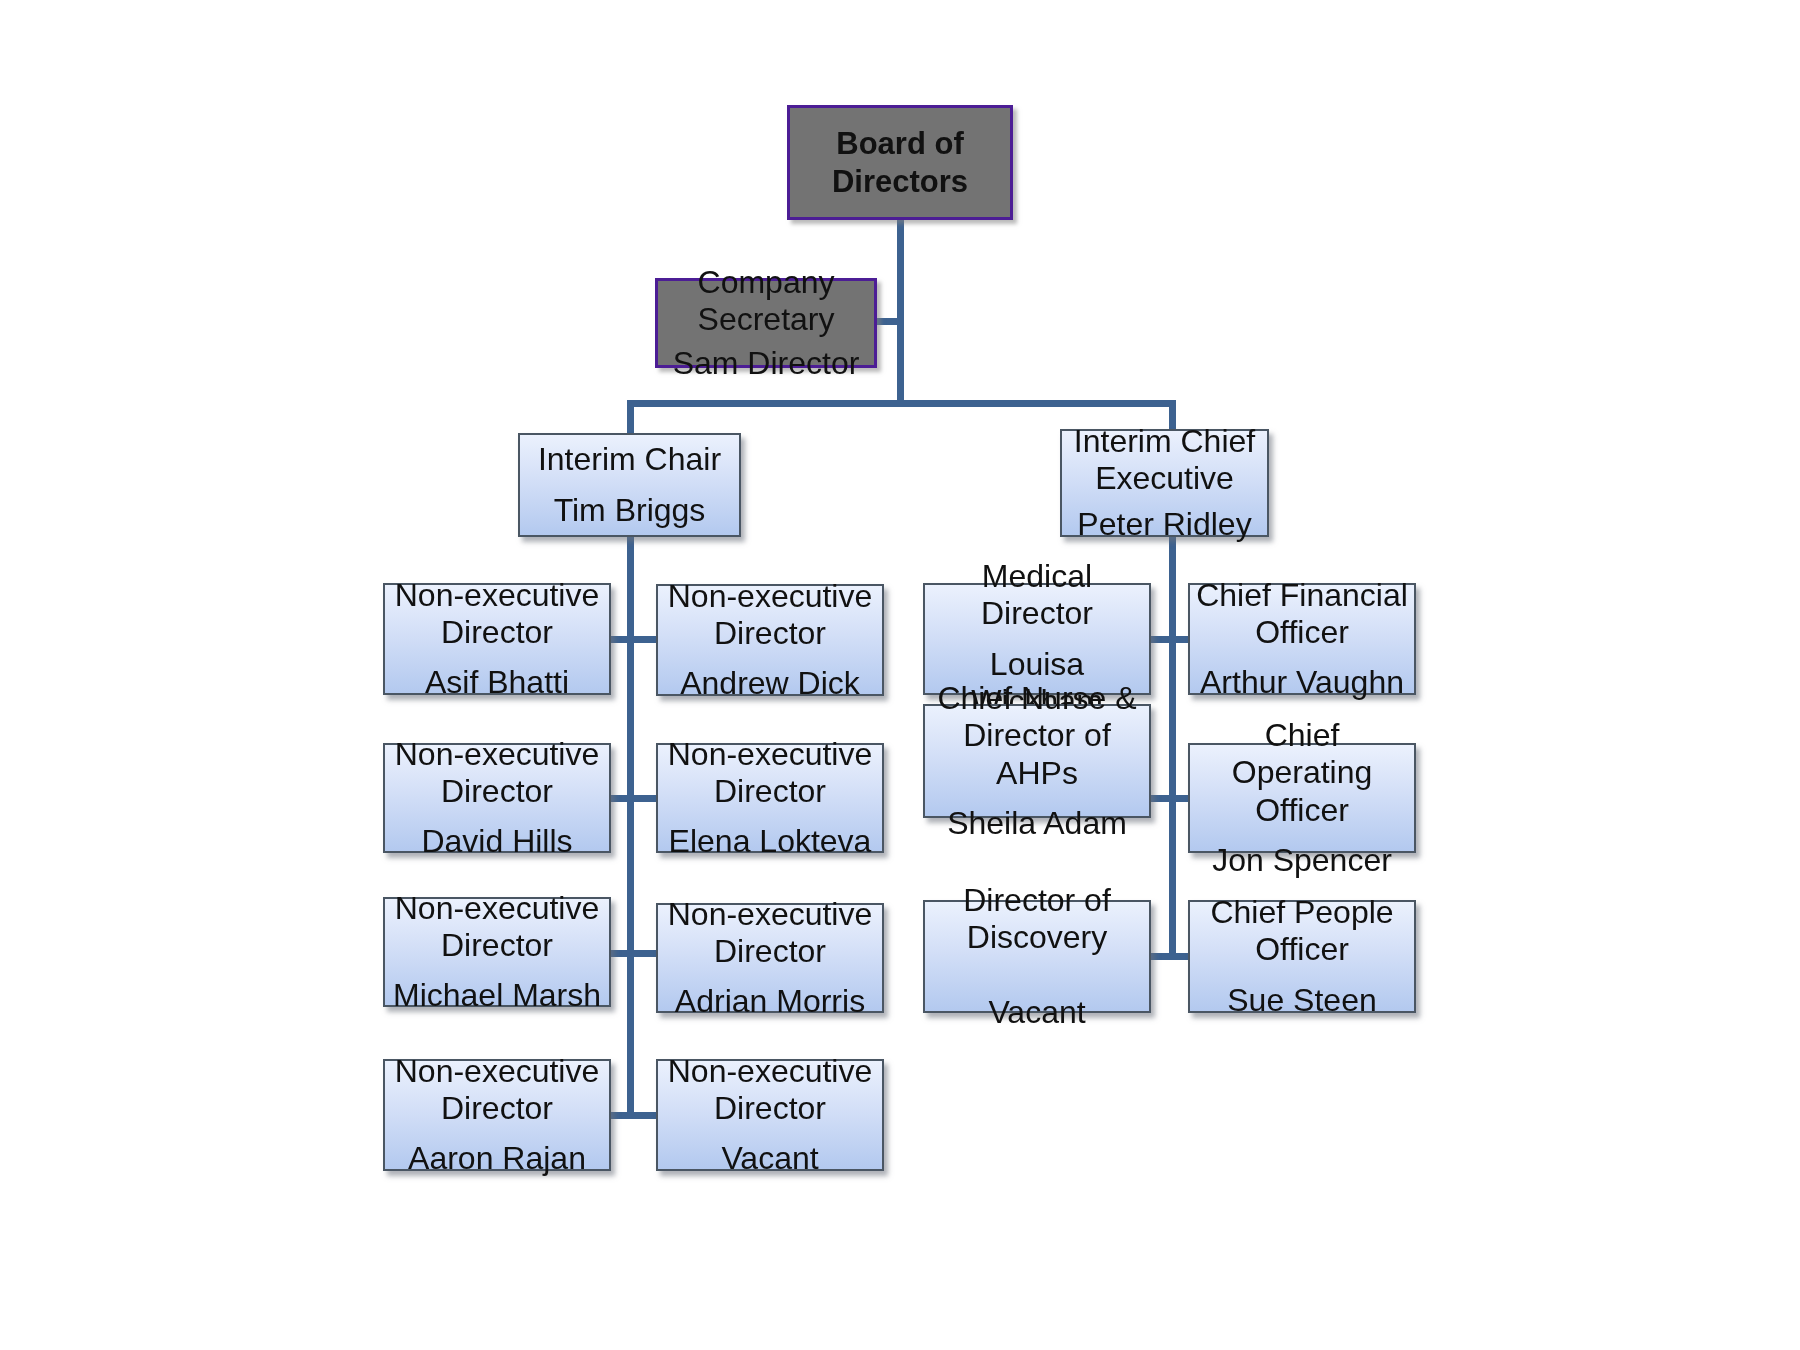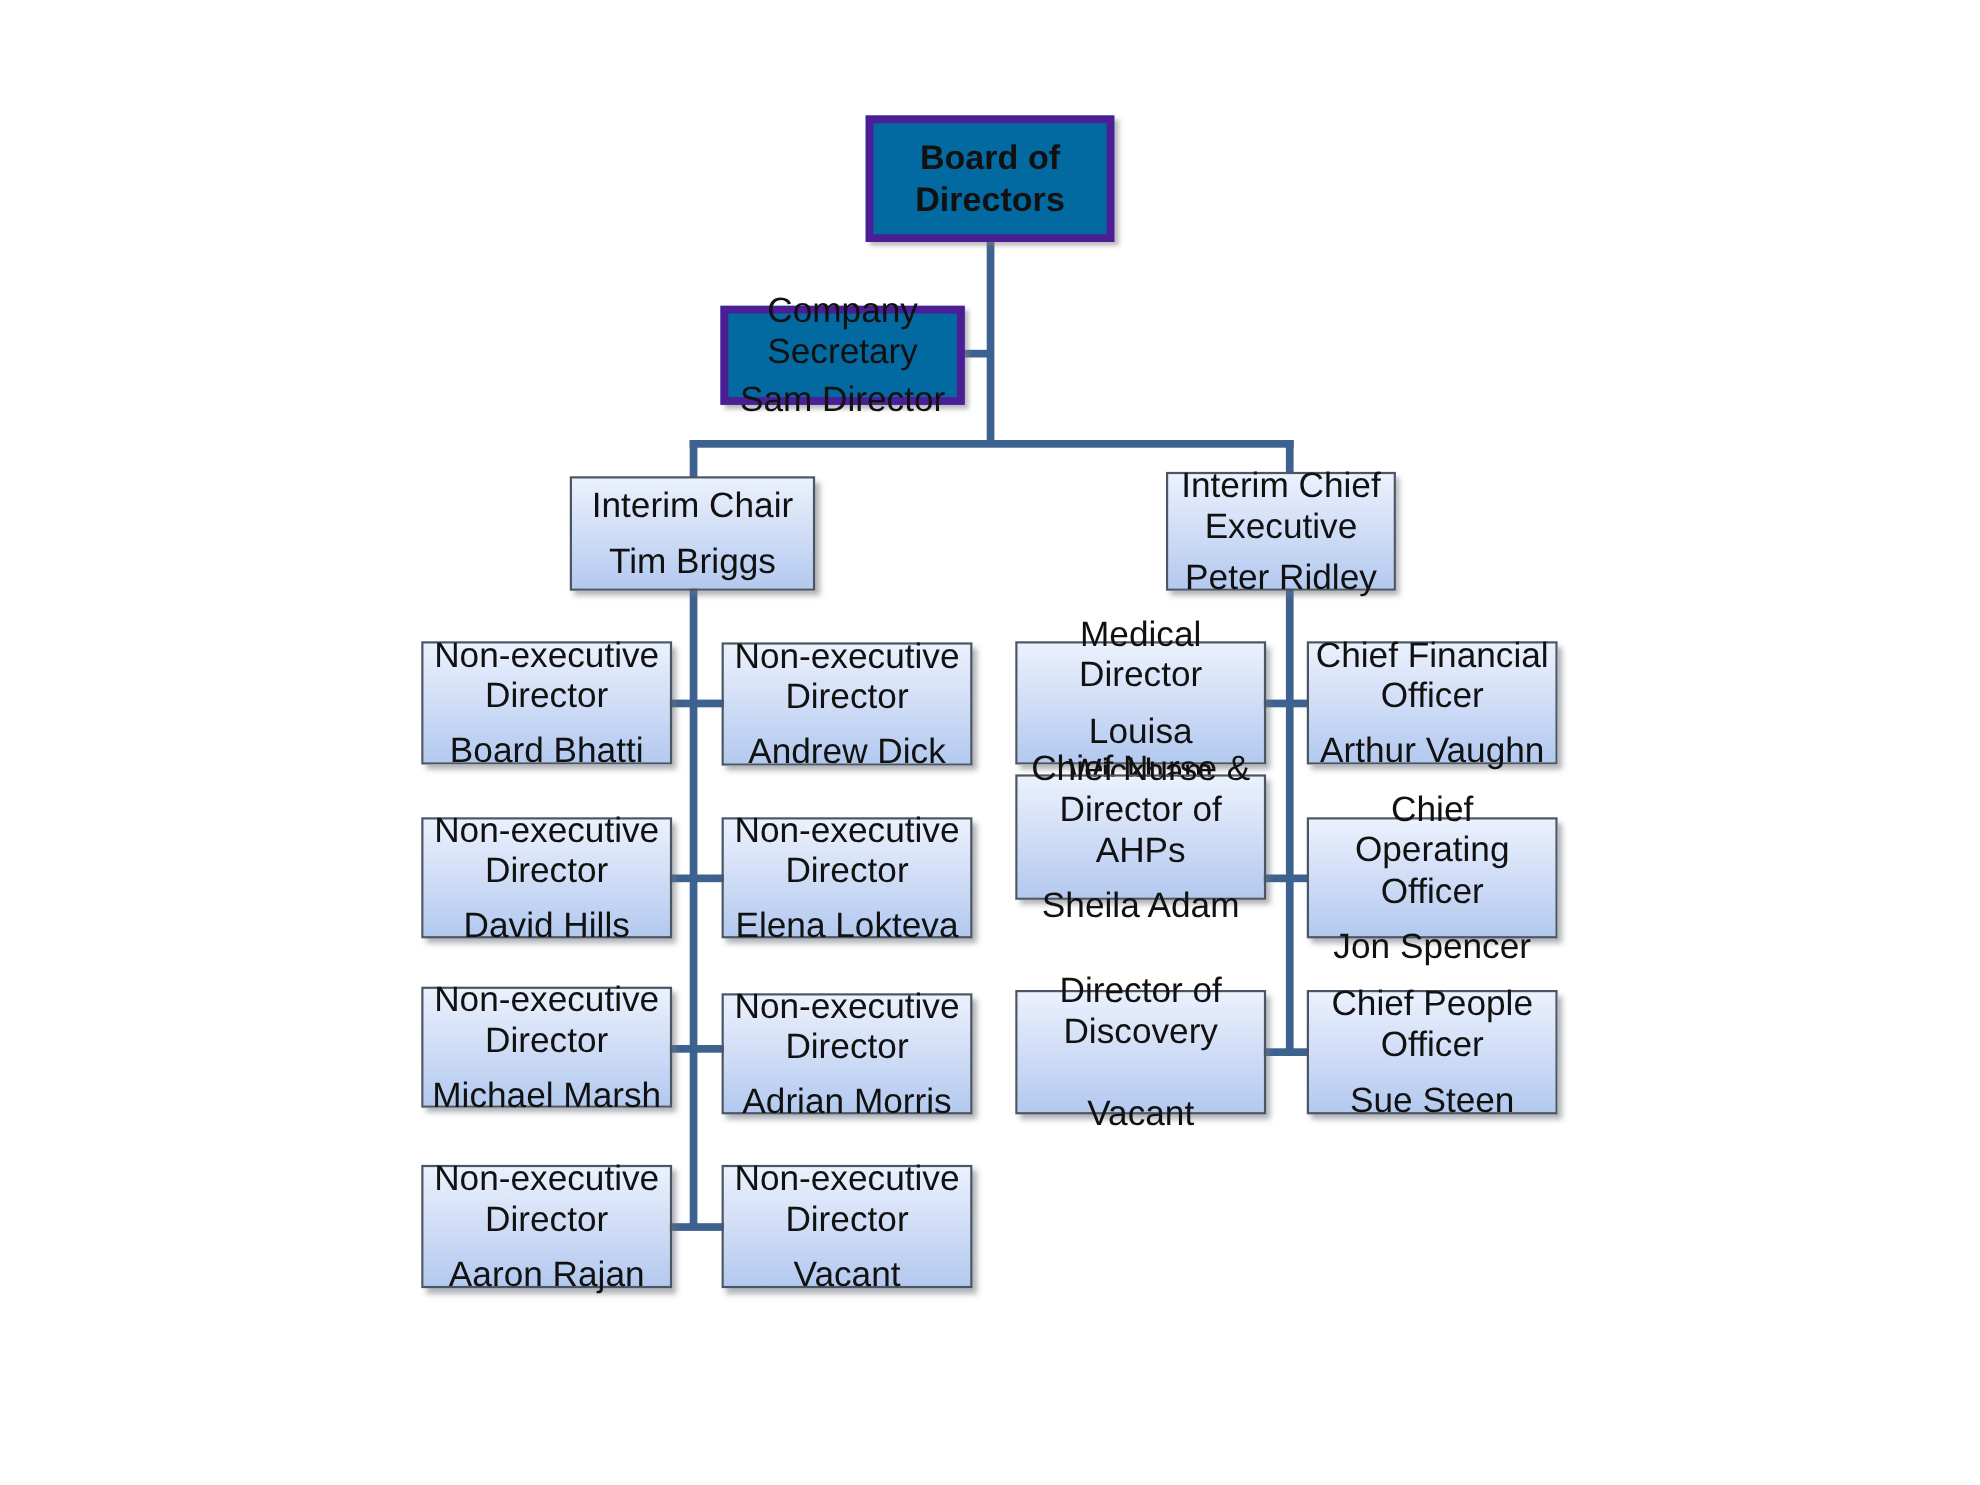--- a/index.html
+++ b/index.html
@@ -31,22 +31,22 @@
     box-shadow: 4px 5px 5px rgba(110, 115, 125, 0.55);
     color: #111111;
   }
   .node .role, .node .name {
     font-size: 32px;
     line-height: 1.16;
   }
   .node .role { margin-bottom: 13px; }
   
   .node.plain {
-    background: #0369a1;
-    border: 7px solid #4c1d95;
+    background: #737373;
+    border: 3px solid #4c1d95;
     box-shadow: 4px 4px 4px rgba(130, 130, 130, 0.55);
   }
   .board-title {
     font-size: 31px;
     font-weight: bold;
     line-height: 1.22;
     color: #111111;
   }
 </style>
 </head>
@@ -85,21 +85,21 @@
     <div class="name">Tim Briggs</div>
   </div>
 
   <div class="node" style="left:1060px; top:429px; width:209px; height:108px;">
     <div class="role" style="margin-bottom:8px;">Interim Chief Executive</div>
     <div class="name">Peter Ridley</div>
   </div>
 
   <div class="node" style="left:383px; top:583px; width:228px; height:112px;">
     <div class="role">Non-executive Director</div>
-    <div class="name">Board Bhatti</div>
+    <div class="name">Asif Bhatti</div>
   </div>
   <div class="node" style="left:656px; top:584px; width:228px; height:112px;">
     <div class="role">Non-executive Director</div>
     <div class="name">Andrew Dick</div>
   </div>
   <div class="node" style="left:383px; top:743px; width:228px; height:110px;">
     <div class="role">Non-executive Director</div>
     <div class="name">David Hills</div>
   </div>
   <div class="node" style="left:656px; top:743px; width:228px; height:110px;">

